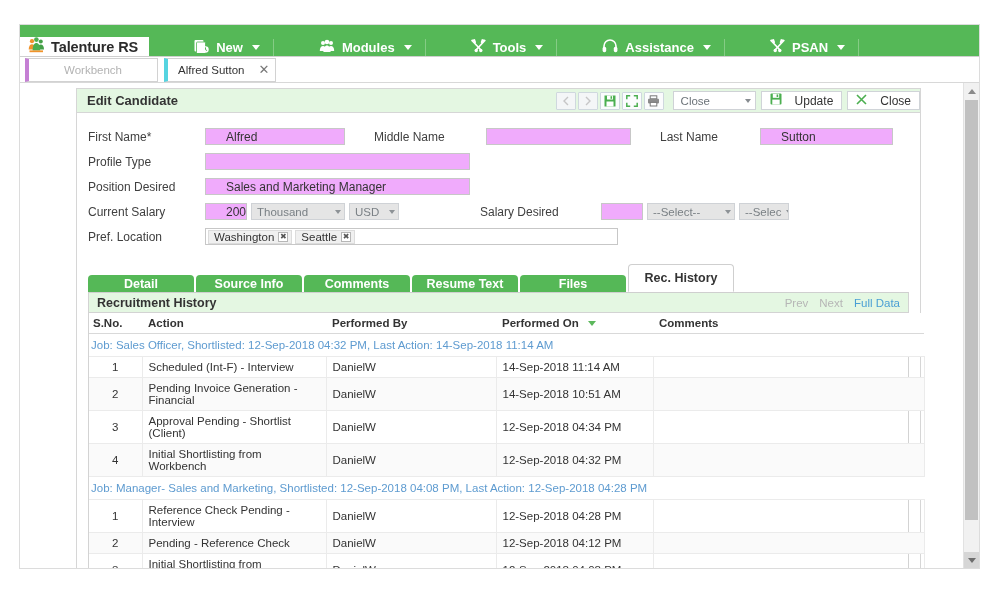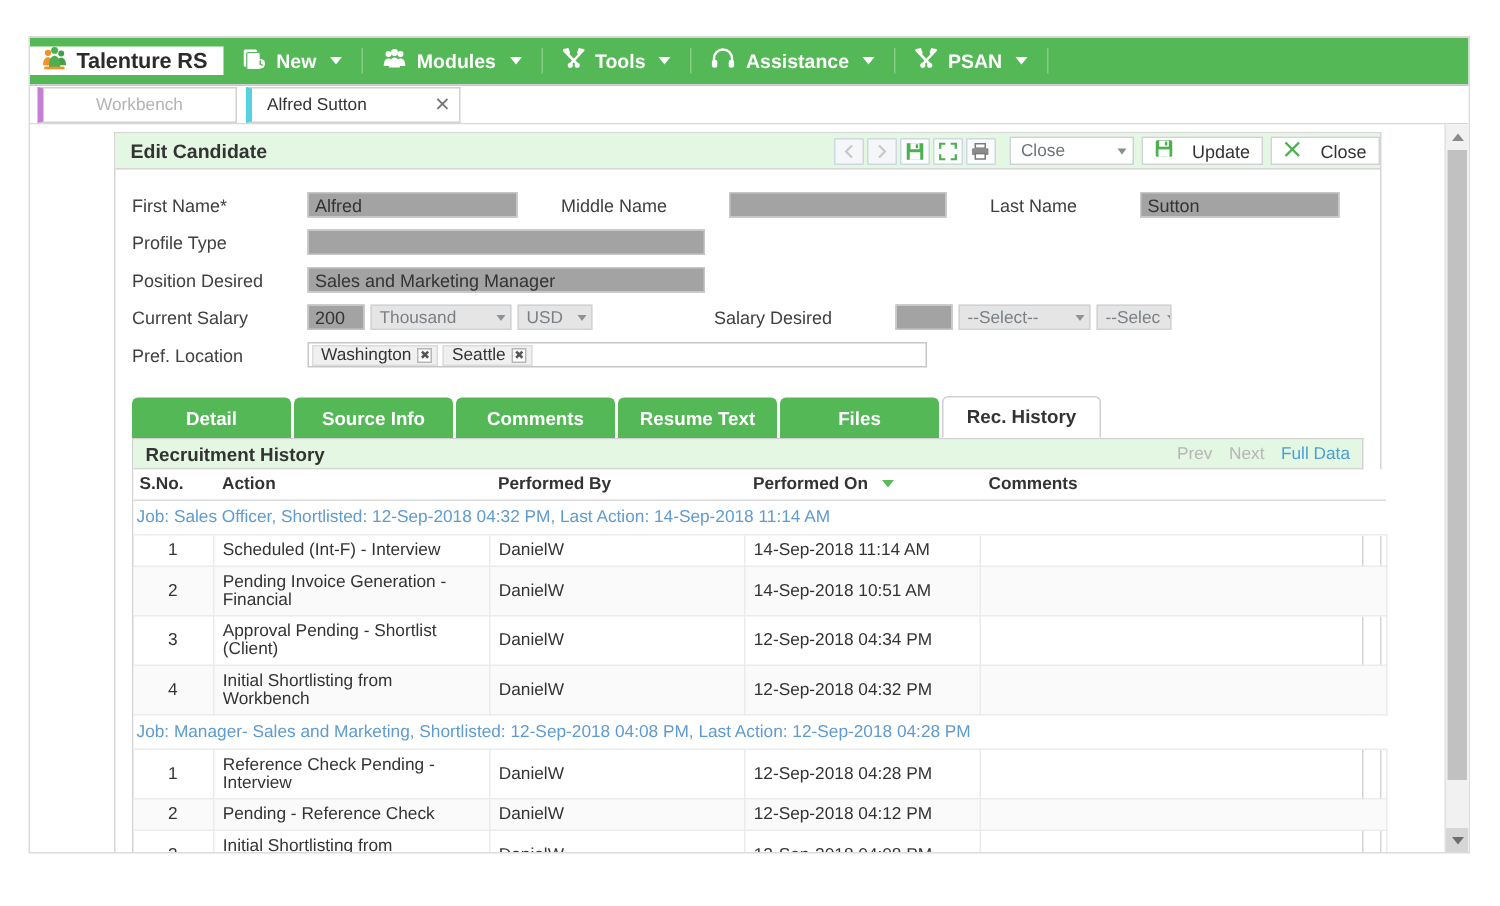--- a/index.html
+++ b/index.html
@@ -28,22 +28,23 @@
     box-sizing: border-box;
     overflow: hidden;
   }
 
   
   .menubar {
     position: relative;
     height: 31px;
     background: #55b857;
     display: flex;
-    align-items: center;
+    align-items: flex-end;
     border-bottom: 1px solid #cfcfcf;
+    gap: 32px;
   }
   .brand {
     background: #ffffff;
     display: flex;
     align-items: center;
     padding: 0 11px 0 8px;
     gap: 6px;
     box-sizing: border-box;
   }
   .brand-name {
@@ -115,21 +116,20 @@
     border-left-color: #c57fd4;
     color: #b3b3b3;
     width: 133px;
     justify-content: center;
   }
   .browser-tab.active {
     border-left-color: #55d4e0;
     color: #333333;
     margin-left: 6px;
     padding-right: 6px;
-    gap: 31px;
   }
   .tab-label { flex: 1; text-align: center; }
   .tab-close {
     margin-left: 14px;
     color: #777777;
     font-size: 13px;
     line-height: 1;
     cursor: pointer;
   }
 
@@ -277,24 +277,24 @@
     padding-left: 11px;
   }
   .f-label {
     font-size: 12px;
     color: #404040;
     white-space: nowrap;
   }
   .txt {
     height: 17px;
     border: 1px solid #c7c7c7;
-    background: #a3a3a3;
+    background: #f0abfc;
     font-size: 12px;
     color: #333333;
-    padding: 0 4px;
+    padding: 0 20px;
     box-sizing: border-box;
     display: flex;
     align-items: center;
     overflow: hidden;
     white-space: nowrap;
   }
   .sel {
     height: 17px;
     border: 1px solid #cfd2d6;
     background: #e5e5e5;
@@ -355,21 +355,21 @@
   }
 
   
   .tabs-row {
     display: flex;
     padding-left: 11px;
     margin-top: 9px;
     align-items: flex-end;
   }
   .ftab {
-    height: 27px;
+    height: 17px;
     min-width: 106px;
     background: #55b857;
     color: #ffffff;
     font-size: 12.5px;
     font-weight: bold;
     display: flex;
     align-items: center;
     justify-content: center;
     border-radius: 4px 4px 0 0;
     margin-right: 2px;

